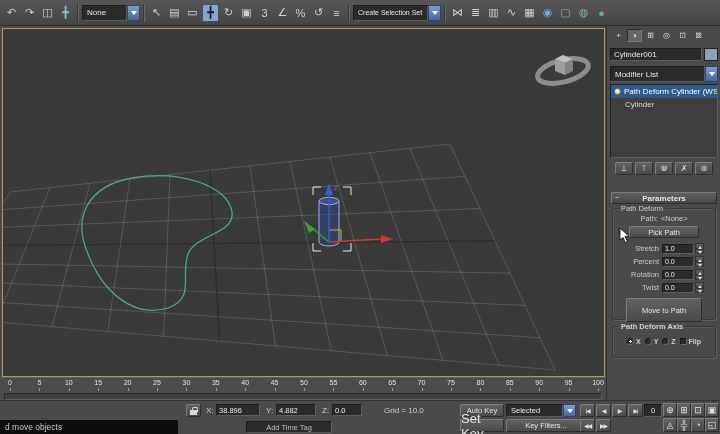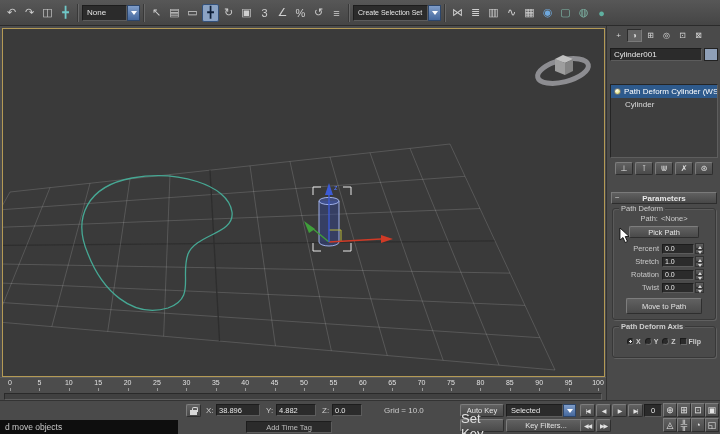--- a/index.html
+++ b/index.html
@@ -97,21 +97,21 @@
   #path-line { position:absolute; left:0; top:5px; width:100%; display:flex; justify-content:center; gap:3px; font-size:7.5px; color:#ccc; }
   #pick-path { position:absolute; left:16px; top:17px; width:70px; height:12px; font-size:7.5px; }
   #spinner-rows { position:absolute; left:0; top:33px; width:100%; }
   .spin-row { height:13px; display:flex; align-items:center; padding-left:10px; }
   .spin-label { width:36px; text-align:right; font-size:7.5px; color:#c8c8c8; margin-right:3px; }
   .spin-field { width:32px; height:10px; background:#2b2b2b; border:1px solid; border-color:#1d1d1d #5c5c5c #5c5c5c #1d1d1d; font-size:7px; color:#e8e8e8; display:flex; align-items:center; padding:0 2px; }
   .spin-ctl { width:9px; height:11px; display:flex; flex-direction:column; margin-left:1px; }
   .spin-u,.spin-d { flex:1; position:relative; background:linear-gradient(#606060,#4a4a4a); border:1px solid #333; }
   .spin-u::after { content:""; position:absolute; left:1.5px; top:1.5px; border-left:2.5px solid transparent; border-right:2.5px solid transparent; border-bottom:3px solid #d8d8d8; }
   .spin-d::after { content:""; position:absolute; left:1.5px; top:1.5px; border-left:2.5px solid transparent; border-right:2.5px solid transparent; border-top:3px solid #d8d8d8; }
-  #move-path { position:absolute; left:13px; top:89px; width:76px; height:16px; font-size:7.5px; }
+  #move-path { position:absolute; left:13px; top:89px; width:76px; height:24px; font-size:7.5px; }
   #axis-row { position:absolute; left:0; top:11px; width:100%; display:flex; justify-content:center; align-items:center; gap:4px; font-size:7px; color:#ccc; }
   .axis-opt { display:flex; align-items:center; gap:2px; }
   .radio { width:7px; height:7px; border-radius:50%; background:#2b2b2b; border:1px solid; border-color:#1b1b1b #676767 #676767 #1b1b1b; }
   .radio.checked { background:radial-gradient(circle, #e8e8e8 0 30%, #2b2b2b 40%); }
   .chk { width:7px; height:7px; background:#2b2b2b; border:1px solid; border-color:#1b1b1b #676767 #676767 #1b1b1b; }
   
   #timeline { position:absolute; left:0; top:377px; width:606px; height:23px; background:#4c4c4c; border-top:1px solid #5d5d5d; }
   #ticks { position:absolute; left:0; top:0; width:606px; height:14px; }
   .tick-label { position:absolute; top:1px; transform:translateX(-50%); font-size:7px; color:#e0e0e0; }
   .tick-mark { position:absolute; top:10px; width:1px; height:3px; background:#9a9a9a; }
@@ -249,20 +249,24 @@
       <div class="pc-tab active">◑</div>
       <div class="pc-tab">⊞</div>
       <div class="pc-tab">◎</div>
       <div class="pc-tab">⊡</div>
       <div class="pc-tab">⊠</div>
     </div>
   <div id="name-row">
     <div id="obj-name" class="sunken">Cylinder001</div>
     <div id="obj-swatch" style="background: rgb(143, 160, 184);"></div>
   </div>
+  <div id="modlist" class="dd">
+    <div class="dd-field" style="flex:1">Modifier List</div>
+    <div class="dd-btn"></div>
+  </div>
   <div id="mod-stack">
       <div class="stack-row sel">
         <span class="bulb"></span>
         <span>Path Deform Cylinder (WS</span>
       </div>
       <div class="stack-row">
         <span class="bulb-spacer"></span>
         <span>Cylinder</span>
       </div>
     </div>
@@ -279,30 +283,30 @@
   </div>
   <div class="group-box" id="grp-pd">
     <span class="group-title">Path Deform</span>
     <div id="path-line">
       <span>Path:</span>
       <span>&lt;None&gt;</span>
     </div>
     <div id="pick-path" class="btn3d">Pick Path</div>
     <div id="spinner-rows">
         <div class="spin-row">
-          <span class="spin-label">Percent</span>
-          <div class="spin-field">0.0</div>
+          <span class="spin-label">Stretch</span>
+          <div class="spin-field">1.0</div>
           <div class="spin-ctl">
             <div class="spin-u"></div>
             <div class="spin-d"></div>
           </div>
         </div>
         <div class="spin-row">
-          <span class="spin-label">Stretch</span>
-          <div class="spin-field">1.0</div>
+          <span class="spin-label">Percent</span>
+          <div class="spin-field">0.0</div>
           <div class="spin-ctl">
             <div class="spin-u"></div>
             <div class="spin-d"></div>
           </div>
         </div>
         <div class="spin-row">
           <span class="spin-label">Rotation</span>
           <div class="spin-field">0.0</div>
           <div class="spin-ctl">
             <div class="spin-u"></div>

